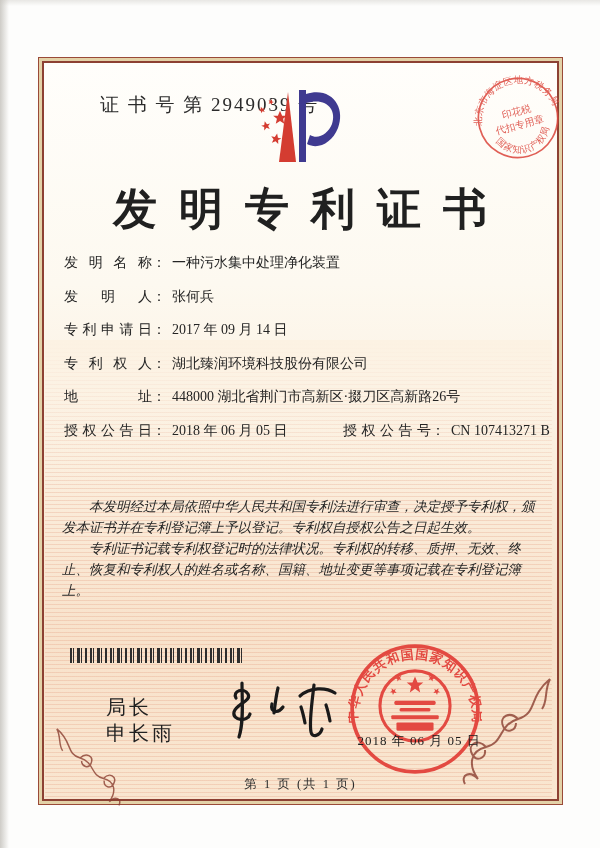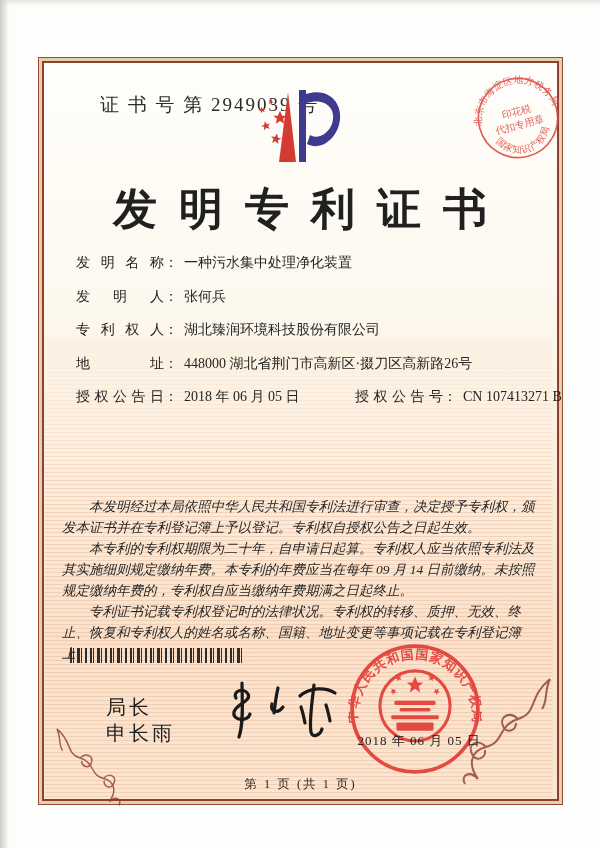--- a/index.html
+++ b/index.html
@@ -27,21 +27,21 @@
     pointer-events:none;}
 
   .certno{position:absolute;left:100px;top:92px;font-size:19px;letter-spacing:2px;color:#2b2b2b;}
 
   .logo{position:absolute;left:254px;top:82px;}
   .tax-stamp{position:absolute;left:468px;top:68px;opacity:.88;}
 
   .title{position:absolute;left:0;right:0;top:180px;text-align:center;
     font-size:44px;font-weight:600;letter-spacing:22px;padding-left:22px;color:#202020;}
 
-  .fields{position:absolute;left:76px;top:254px;width:478px;font-size:14px;color:#242424;}
+  .fields{position:absolute;left:64px;top:254px;width:478px;font-size:14px;color:#242424;}
   .field{margin-bottom:15.5px;white-space:nowrap;}
   .flabel{display:inline-block;width:88px;text-align:justify;text-align-last:justify;vertical-align:bottom;}
   .fcolon{margin-right:6px;}
   .grant-row .g2{margin-left:52px;}
 
   .paras{position:absolute;left:62px;top:496px;width:478px;font-size:13.5px;line-height:21px;
     color:#262626;font-style:italic;}
   .paras p{margin:0;text-indent:2em;}
 
   .barcode{position:absolute;left:70px;top:648px;width:172px;height:15px;
@@ -128,34 +128,36 @@
 <div class="title">发明专利证书</div>
 
 <div class="fields">
   <div class="field">
     <span class="flabel">发明名称</span><span class="fcolon">：</span><span class="fvalue">一种污水集中处理净化装置</span>
   </div>
   <div class="field">
     <span class="flabel">发明人</span><span class="fcolon">：</span><span class="fvalue">张何兵</span>
   </div>
   <div class="field">
+    <span class="flabel">专利申请日</span><span class="fcolon">：</span><span class="fvalue">2017 年 09 月 14 日</span>
+  </div>
+  <div class="field">
     <span class="flabel">专利权人</span><span class="fcolon">：</span><span class="fvalue">湖北臻润环境科技股份有限公司</span>
   </div>
   <div class="field">
     <span class="flabel">地址</span><span class="fcolon">：</span><span class="fvalue">448000 湖北省荆门市高新区·掇刀区高新路26号</span>
   </div>
   <div class="field grant-row">
     <span class="g1"><span class="flabel">授权公告日</span><span class="fcolon">：</span><span class="fvalue">2018 年 06 月 05 日</span></span>
     <span class="g2"><span class="flabel">授权公告号</span><span class="fcolon">：</span><span class="fvalue">CN 107413271 B</span></span>
   </div>
 </div>
 
 <div class="paras">
   <p>本发明经过本局依照中华人民共和国专利法进行审查，决定授予专利权，颁发本证书并在专利登记簿上予以登记。专利权自授权公告之日起生效。</p>
-  <p>本专利的专利权期限为二十年，自申请日起算。专利权人应当依照专利法及其实施细则规定缴纳年费。本专利的年费应当在每年 09 月 14 日前缴纳。未按照规定缴纳年费的，专利权自应当缴纳年费期满之日起终止。</p>
   <p>专利证书记载专利权登记时的法律状况。专利权的转移、质押、无效、终止、恢复和专利权人的姓名或名称、国籍、地址变更等事项记载在专利登记簿上。</p>
 </div>
 
 <div class="barcode"></div>
 
 <div class="official">
   <div>局长</div>
   <div>申长雨</div>
 </div>
 

